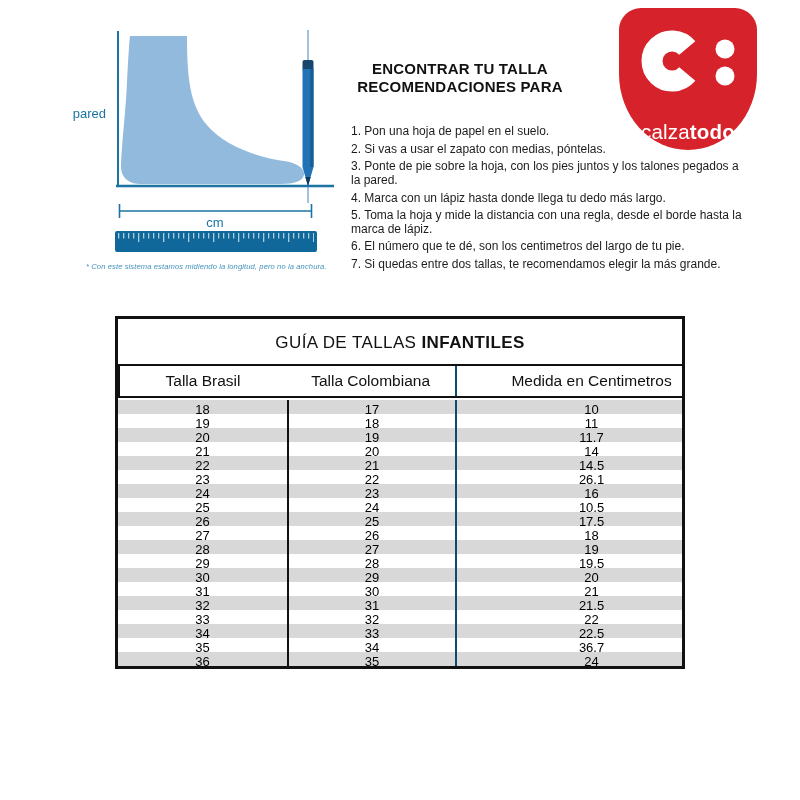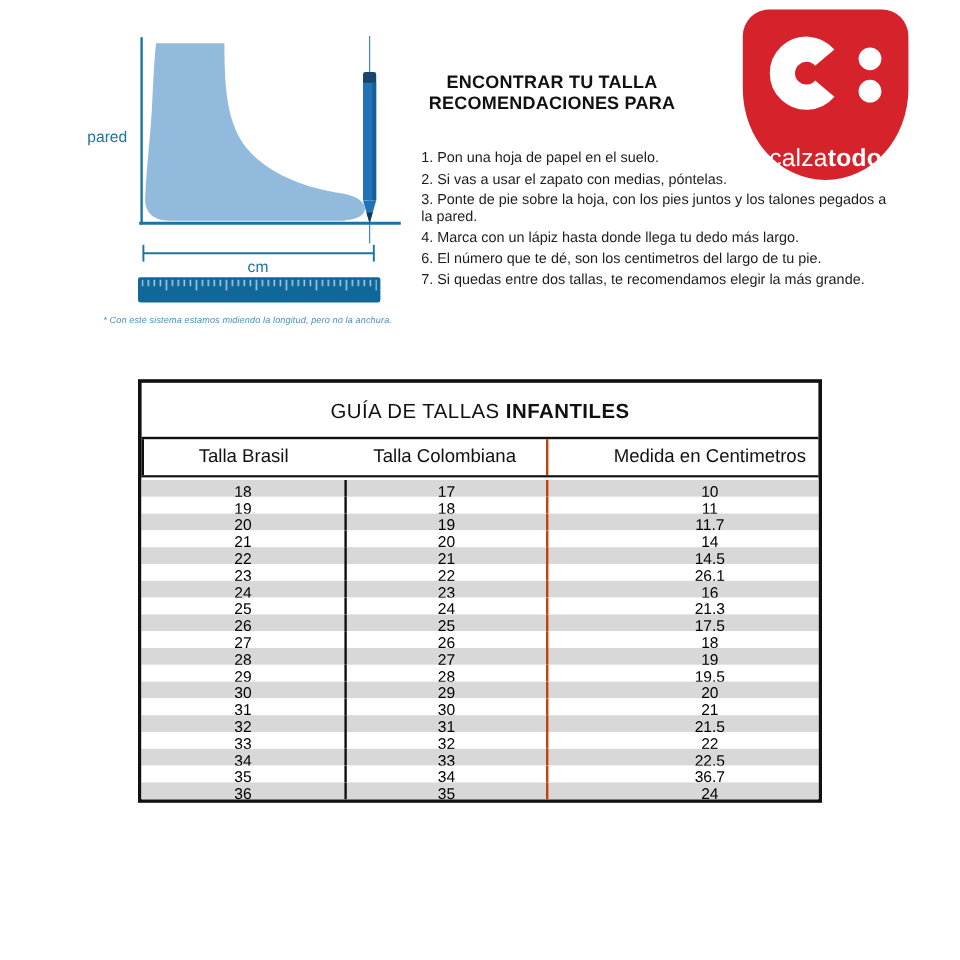--- a/index.html
+++ b/index.html
@@ -55,21 +55,21 @@
   }
   .size-table-body { padding-top:2px; background:#fff; }
   .trow { display:flex; }
   .trow.alt .tcell { background:var(--row-alt,#D8D8D8); }
   .tcell {
     height:14px; line-height:20.4px; text-align:center; font-size:13px; color:#000000;
     background:#fff;
   }
   .c0 { width:171px; }
   .c1 { width:170px; border-left:2px solid #111; }
-  .c2 { width:229px; border-left:2px solid #c2410c;padding-left:44px; }
+  .c2 { width:229px; border-left:2px solid #0c4a6e;padding-left:44px; }
   .hcell.c0 { width:171px; }
   .hcell.c1 { width:170px; }
   .hcell.c2 { width:229px; }
 </style>
 </head>
 <body>
 
 <div class="canvas">
 
   <svg class="diagram-svg" viewBox="60 20 290 245" xmlns="http://www.w3.org/2000/svg">
@@ -120,20 +120,21 @@
 
   <div class="instructions-title">
     <div>ENCONTRAR TU TALLA</div>
     <div>RECOMENDACIONES PARA</div>
   </div>
   <div class="instruction-steps">
       <div class="step">1. Pon una hoja de papel en el suelo.</div>
       <div class="step">2. Si vas a usar el zapato con medias, póntelas.</div>
       <div class="step">3. Ponte de pie sobre la hoja, con los pies juntos y los talones pegados a la pared.</div>
       <div class="step">4. Marca con un lápiz hasta donde llega tu dedo más largo.</div>
+      <div class="step">5. Toma la hoja y mide la distancia con una regla, desde el borde hasta la marca de lápiz.</div>
       <div class="step">6. El número que te dé, son los centimetros del largo de tu pie.</div>
       <div class="step">7. Si quedas entre dos tallas, te recomendamos elegir la más grande.</div>
     </div>
 
   <div class="logo-badge">
     <svg width="138" height="142" viewBox="0 0 138 142" xmlns="http://www.w3.org/2000/svg">
       <path d="M68.3,40.1 A20,20 0 1 0 68.3,65.9" fill="none" stroke="#ffffff" stroke-width="21" stroke-linecap="butt"></path>
       <circle cx="106" cy="41" r="9.5" fill="#ffffff"></circle>
       <circle cx="106" cy="68" r="9.5" fill="#ffffff"></circle>
     </svg>
@@ -179,21 +180,21 @@
           <div class="tcell c2">26.1</div>
         </div>
         <div class="trow alt">
           <div class="tcell c0">24</div>
           <div class="tcell c1">23</div>
           <div class="tcell c2">16</div>
         </div>
         <div class="trow">
           <div class="tcell c0">25</div>
           <div class="tcell c1">24</div>
-          <div class="tcell c2">21.3</div>
+          <div class="tcell c2">10.5</div>
         </div>
         <div class="trow alt">
           <div class="tcell c0">26</div>
           <div class="tcell c1">25</div>
           <div class="tcell c2">17.5</div>
         </div>
         <div class="trow">
           <div class="tcell c0">27</div>
           <div class="tcell c1">26</div>
           <div class="tcell c2">18</div>

